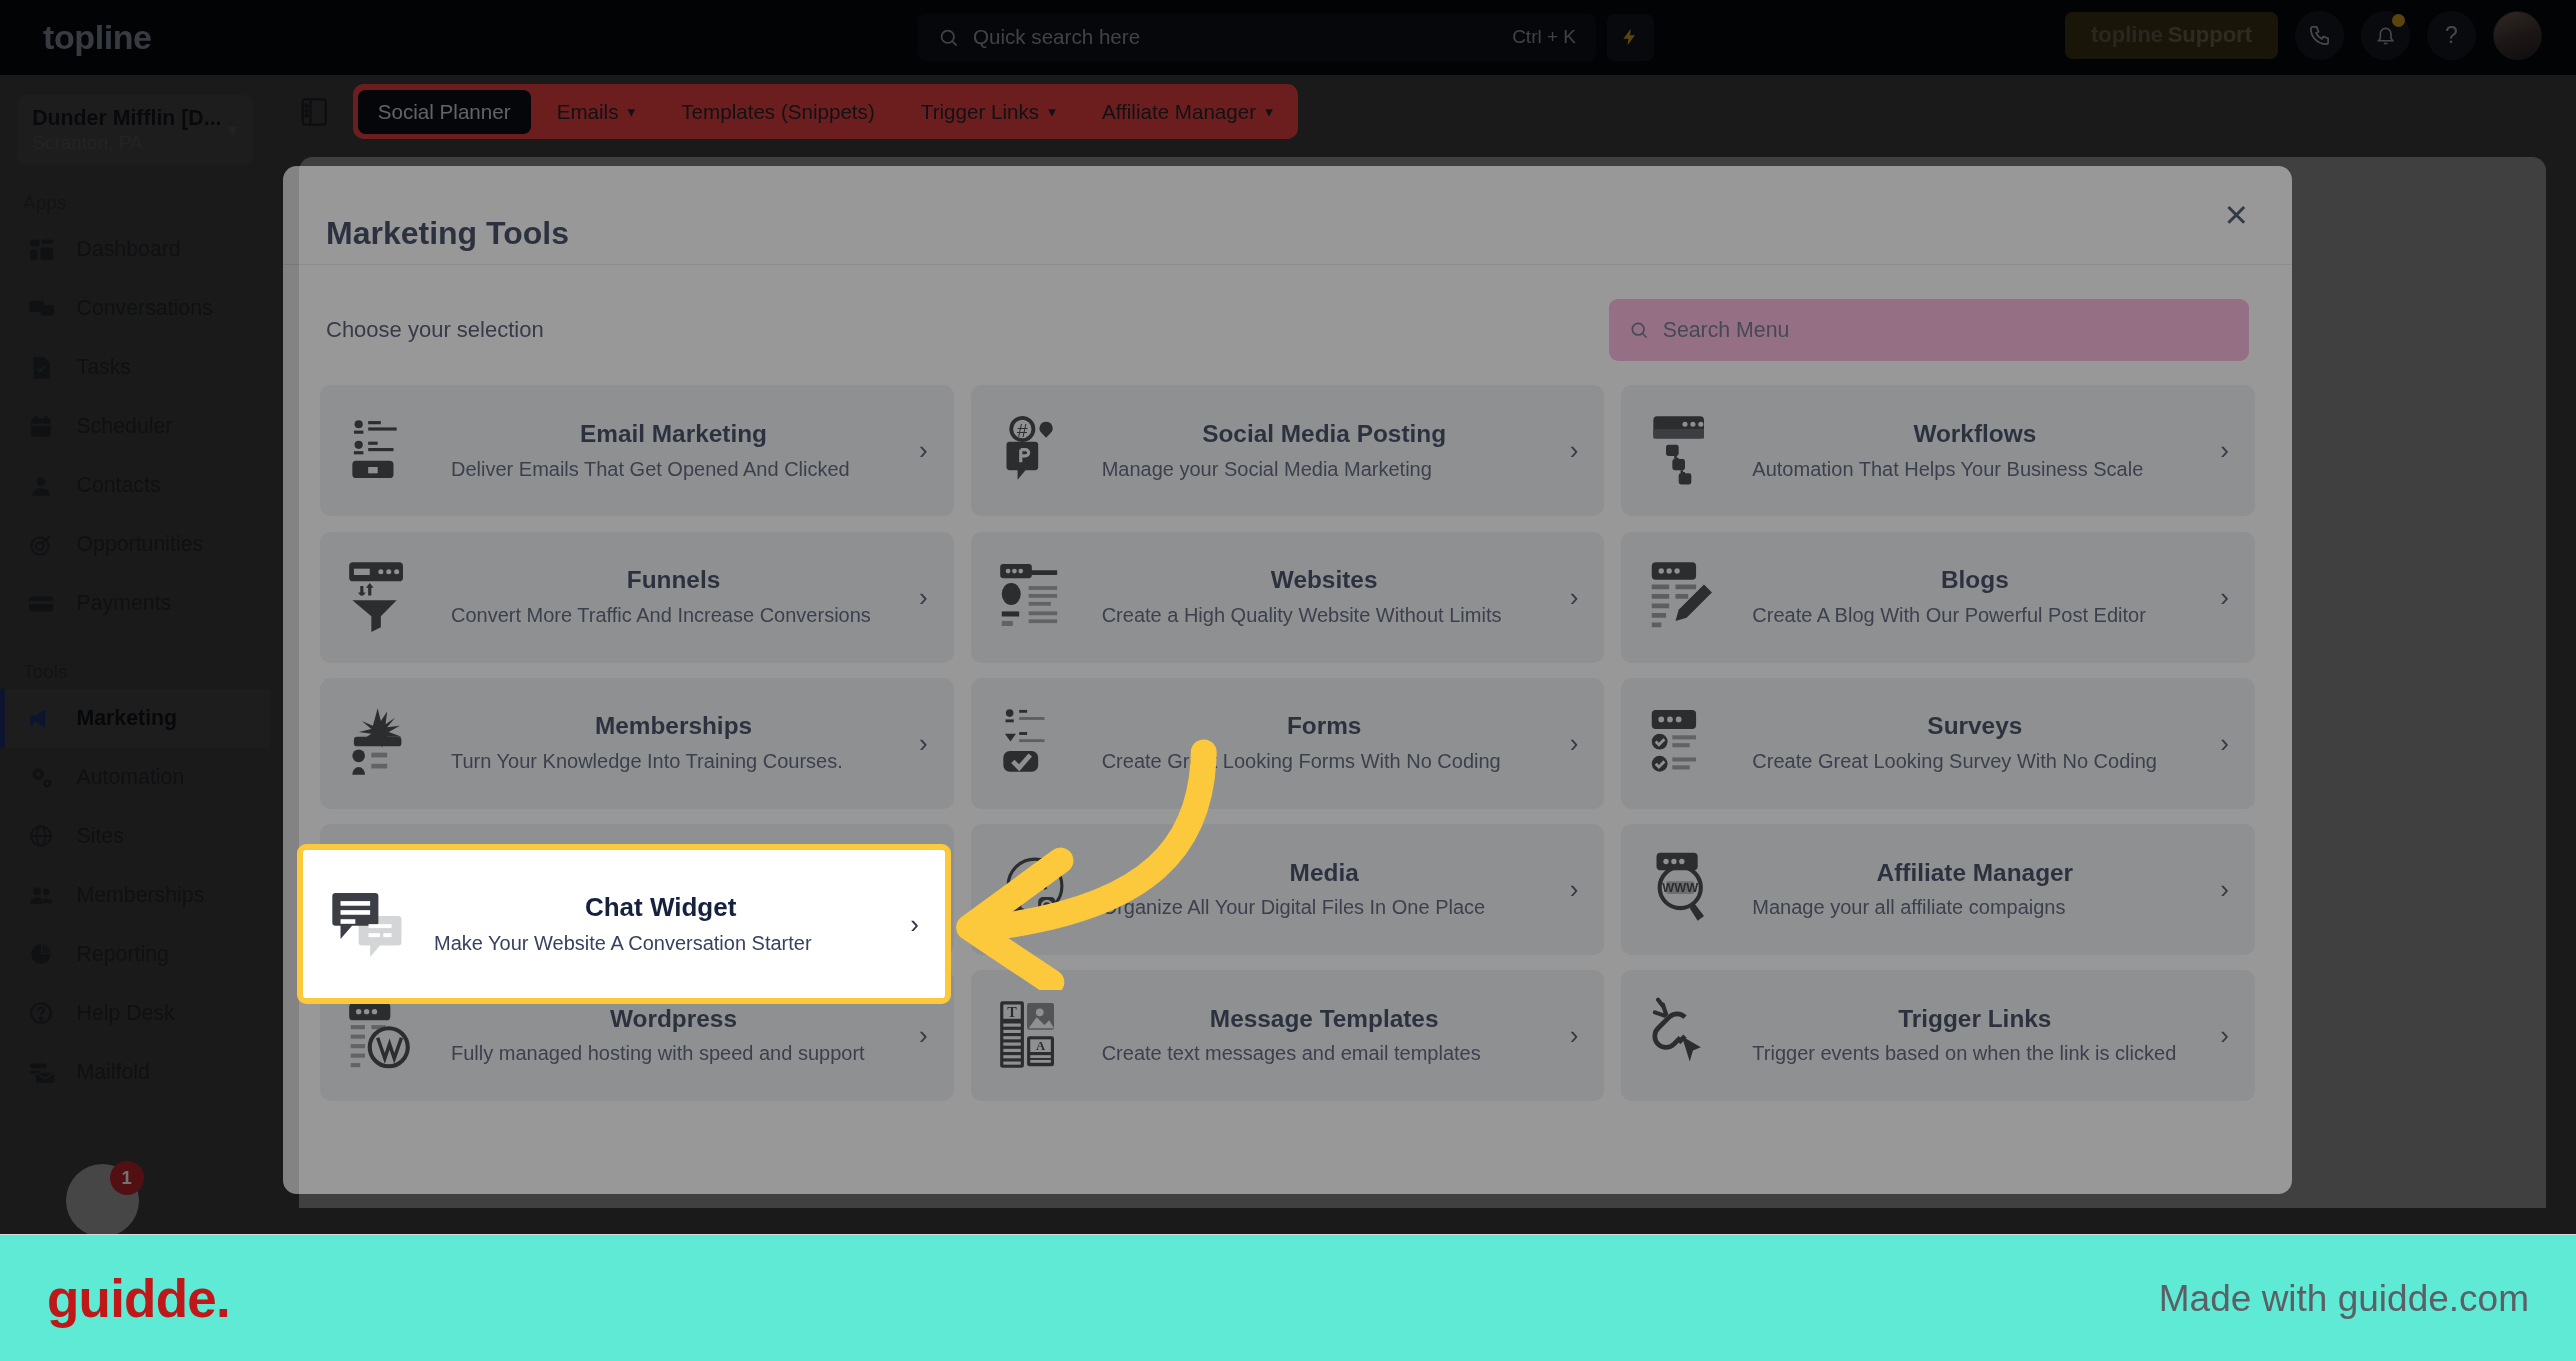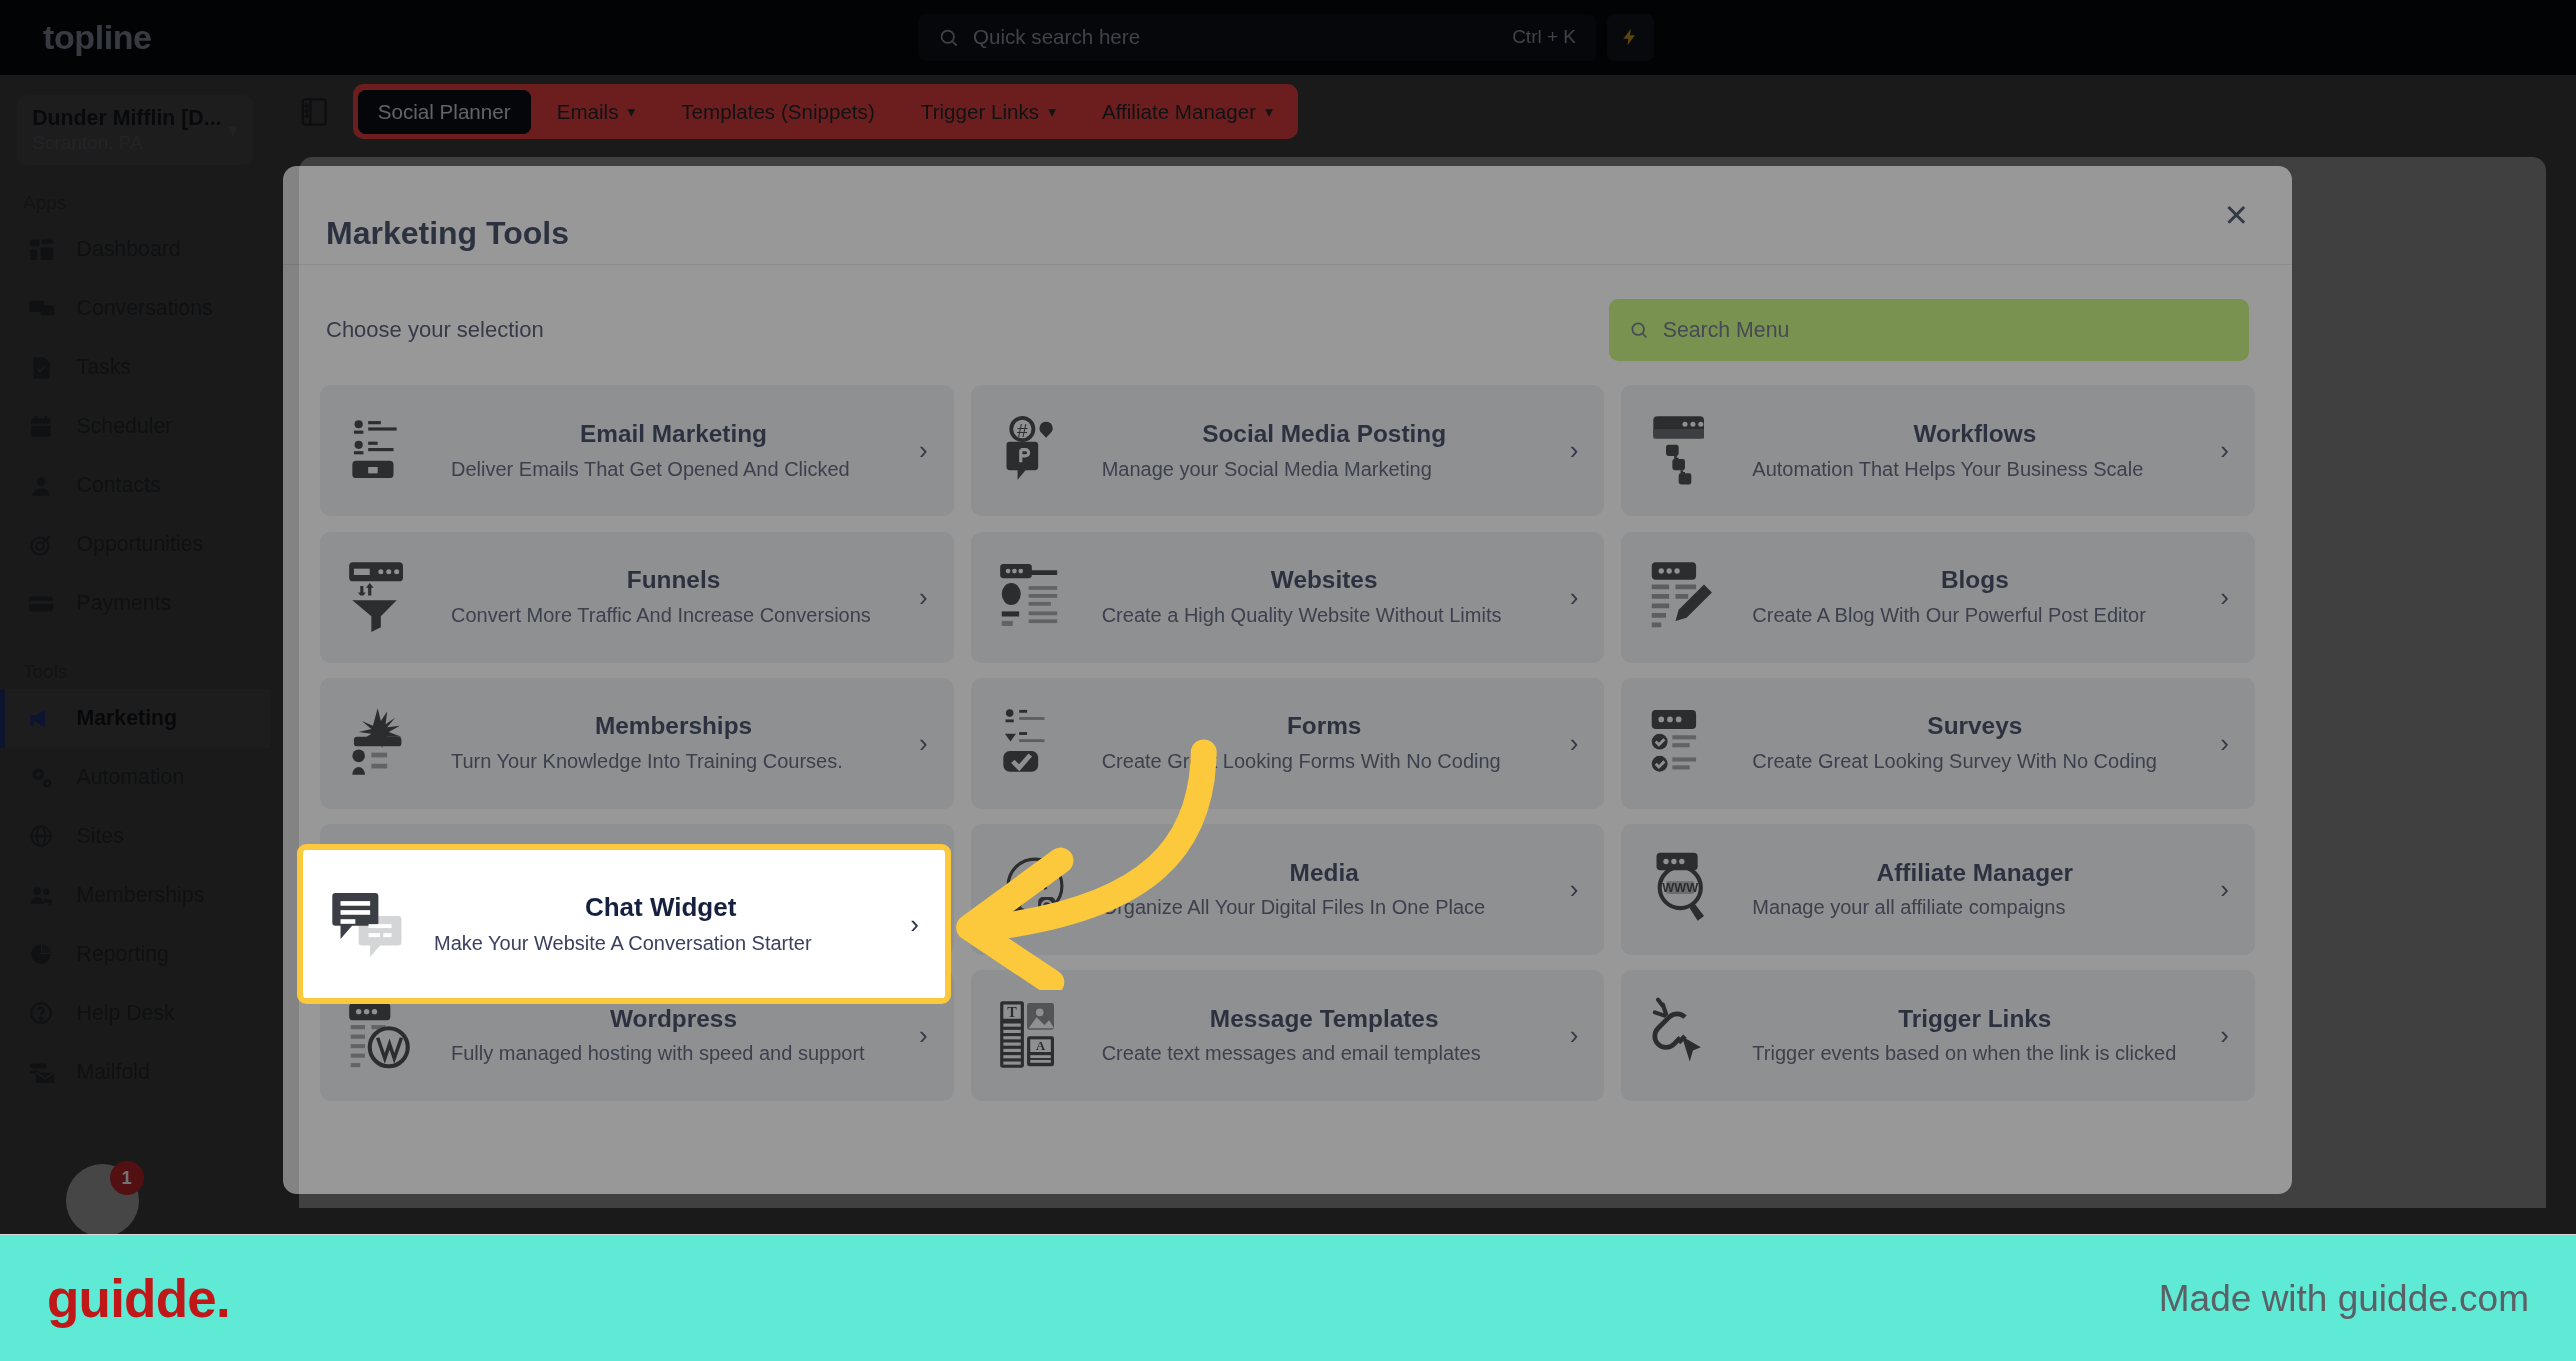--- a/index.html
+++ b/index.html
@@ -182,21 +182,21 @@
   .modal-title { font-size: 32px; font-weight: 600; color: #16213f; flex: 1; margin-top: 36px; }
   .modal-close { font-size: 30.5px; color: #2a3350; line-height: 1; }
 
   .modal-sub {
     display: flex; align-items: center;
     padding: 34px 43px 0 43px; gap: 23px;
   }
   .sub-label { font-size: 22px; color: #2d3655; flex: 1; }
   .search-menu {
     width: 640px; height: 62px;
-    background: #bef264; border-radius: 9.1px;
+    background: #f9a8d4; border-radius: 9.1px;
     display: flex; align-items: center; gap: 13.7px; padding: 0 20px;
   }
   .search-menu .smtext { font-size: 21.3px; color: #4c5570; }
 
   .grid {
     display: grid;
     grid-template-columns: repeat(3, 1fr);
     gap: 15.2px 17px;
     padding: 24.4px 37px 0 37px;
   }
@@ -256,20 +256,42 @@
           <span class="ph">Quick search here</span>
           <span class="kbd">Ctrl + K</span>
         </div>
         <div class="bolt-btn">
           <svg width="20" height="26" viewBox="0 0 24 24" fill="#c9971f">
               <path d="M13 2L4 14h6l-1 8 9-12h-6z"></path>
             </svg>
         </div>
       </div>
 
+      <div class="topright">
+        <div class="support-btn">
+          <span class="sb-logo">topline</span>
+            <span> Support</span>
+        </div>
+        <div class="circ-btn">
+          <svg width="23" height="23" viewBox="0 0 24 24" fill="none" stroke="#9aa0ad" stroke-width="1.8">
+              <path d="M5 3h4l2 5-2.5 1.5a12 12 0 006 6L16 13l5 2v4a2 2 0 01-2 2A16 16 0 013 5a2 2 0 012-2z"></path>
+            </svg>
+        </div>
+        <div class="circ-btn">
+          <svg width="21.3" height="23" viewBox="0 0 24 24" fill="none" stroke="#9aa0ad" stroke-width="1.8">
+              <path d="M18 15V10a6 6 0 10-12 0v5l-2 3h16z"></path>
+              <path d="M10 21h4"></path>
+            </svg>
+          <span class="dot"></span>
+        </div>
+        <div class="circ-btn">
+          <span>?</span>
+        </div>
+        <div class="avatar"></div>
+      </div>
     </div>
 
     <div class="sidebar">
       <div class="loc-card">
         <div class="loc-text">
           <div class="loc-name">Dunder Mifflin [D...</div>
           <div class="loc-sub">Scranton, PA</div>
         </div>
         <span class="chev-dn">▾</span>
       </div>

